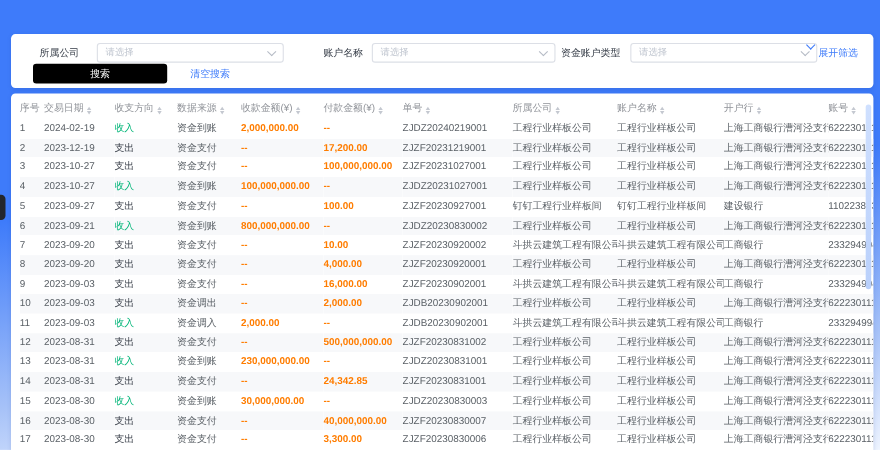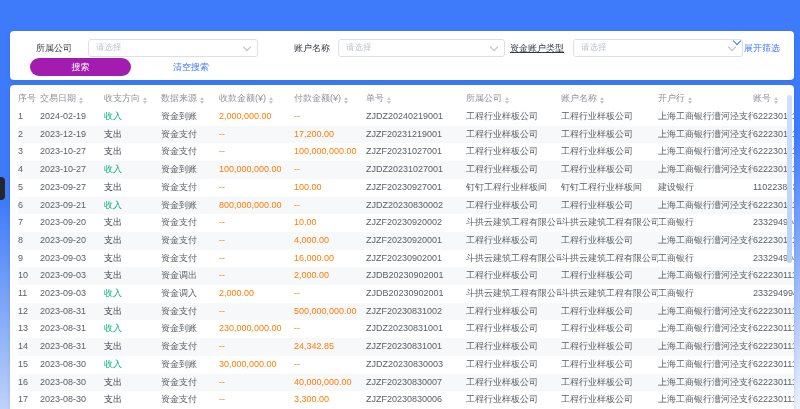--- a/index.html
+++ b/index.html
@@ -13,36 +13,36 @@
   .export-btn svg{display:block;}
 
   
   .filter-card{position:absolute;left:10px;right:6px;top:31px;height:49px;background:#fff;border-radius:4px;box-shadow:0 1px 4px rgba(30,60,140,.15);}
   .f-label{position:absolute;top:9px;font-size:9px;color:#333a45;line-height:17px;}
   .f-select{position:absolute;top:8px;height:17px;box-sizing:border-box;border:1px solid #dcdfe6;border-radius:3px;background:#fff;display:flex;align-items:center;justify-content:space-between;padding:8px 7px;cursor:pointer;}
   .f-select .ph{font-size:8.5px;color:#bfc5cf;}
   .chev{width:5px;height:5px;border-right:1px solid #b6bcc6;border-bottom:1px solid #b6bcc6;transform:rotate(45deg);margin-top:-3px;}
   .lbl1{left:26px;} .sel1{left:78px;width:170px;}
   .lbl2{left:284px;} .sel2{left:328px;width:167px;}
-  .lbl3{left:500px;text-decoration:underline;} .sel3{left:563px;width:170px;}
+  .lbl3{left:500px;} .sel3{left:563px;width:170px;}
   .expand-link{position:absolute;right:14px;top:9px;display:flex;align-items:flex-start;gap:4px;color:#3e7bfa;font-size:9px;cursor:pointer;line-height:17px;}
   .chev-blue{width:5px;height:5px;border-right:1.3px solid #3e7bfa;border-bottom:1.3px solid #3e7bfa;transform:rotate(45deg);margin-top:-2px;}
-  .search-btn{position:absolute;left:20px;top:27px;width:101px;height:18px;background:#a21caf;color:#fff;border:none;border-radius:9px;font-size:9px;cursor:pointer;}
+  .search-btn{position:absolute;left:20px;top:27px;width:122px;height:18px;background:#000000;color:#fff;border:none;border-radius:3px;font-size:9px;cursor:pointer;}
   .clear-btn{position:absolute;left:163px;top:27px;height:18px;line-height:18px;background:none;border:none;color:#3e7bfa;font-size:9px;cursor:pointer;padding:0;}
 
   
   .table-card{position:absolute;left:10px;right:6px;top:85px;bottom:-4px;background:#fff;border-radius:4px 4px 0 0;overflow:hidden;box-shadow:0 1px 4px rgba(30,60,140,.15);}
   .tbl-wrap{position:absolute;left:8px;top:3px;right:0;bottom:0;overflow:hidden;}
   table{table-layout:fixed;border-collapse:collapse;width:810px;}
   th{font-weight:normal;color:#909399;font-size:9px;text-align:left;height:20px;white-space:nowrap;overflow:hidden;padding:0 4px 0 0;margin-top:44px;}
   td{font-size:9px;color:#5a6066;height:17.7px;white-space:nowrap;overflow:hidden;padding:0 4px 0 0;line-height:17.7px;}
   tbody tr:nth-child(even){background:#f7f8fa;}
   .dir-in{color:#00b578;}
   .dir-out{color:#363c46;}
-  .amt{color:#ff7d00;}
+  .amt{color:#ff7d00;font-weight:bold;}
   .sort{display:inline-flex;flex-direction:column;margin-left:3px;vertical-align:1px;gap:1px;}
   .sort i{display:block;width:0;height:0;border-left:2.6px solid transparent;border-right:2.6px solid transparent;}
   .sort .up{border-bottom:3.2px solid #c4c8d0;}
   .sort .down{border-top:3.2px solid #c4c8d0;}
   .c0{width:22px;}.c1{width:64px;}.c2{width:57px;}.c3{width:58px;}.c4{width:75px;}
   .c5{width:72px;}.c6{width:100px;}.c7{width:95px;}.c8{width:97px;}.c9{width:95px;}.c10{width:75px;}
 
   .v-scrollbar{position:absolute;right:2px;top:10px;width:5px;height:168px;border-radius:3px;background:linear-gradient(180deg,#cfe0ff,#b9d0fb);cursor:pointer;}
   .edge-handle{position:absolute;left:0;top:177px;width:5px;height:23px;background:#23262e;border-radius:0 4px 4px 0;cursor:pointer;}
 </style>

